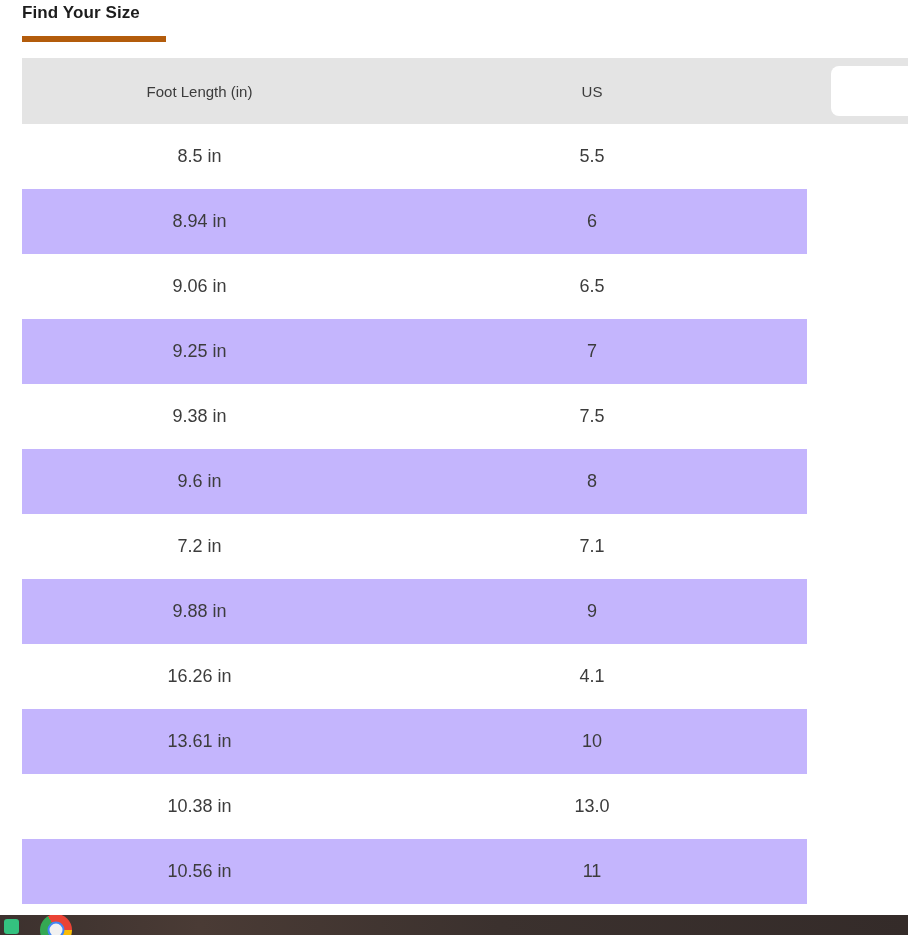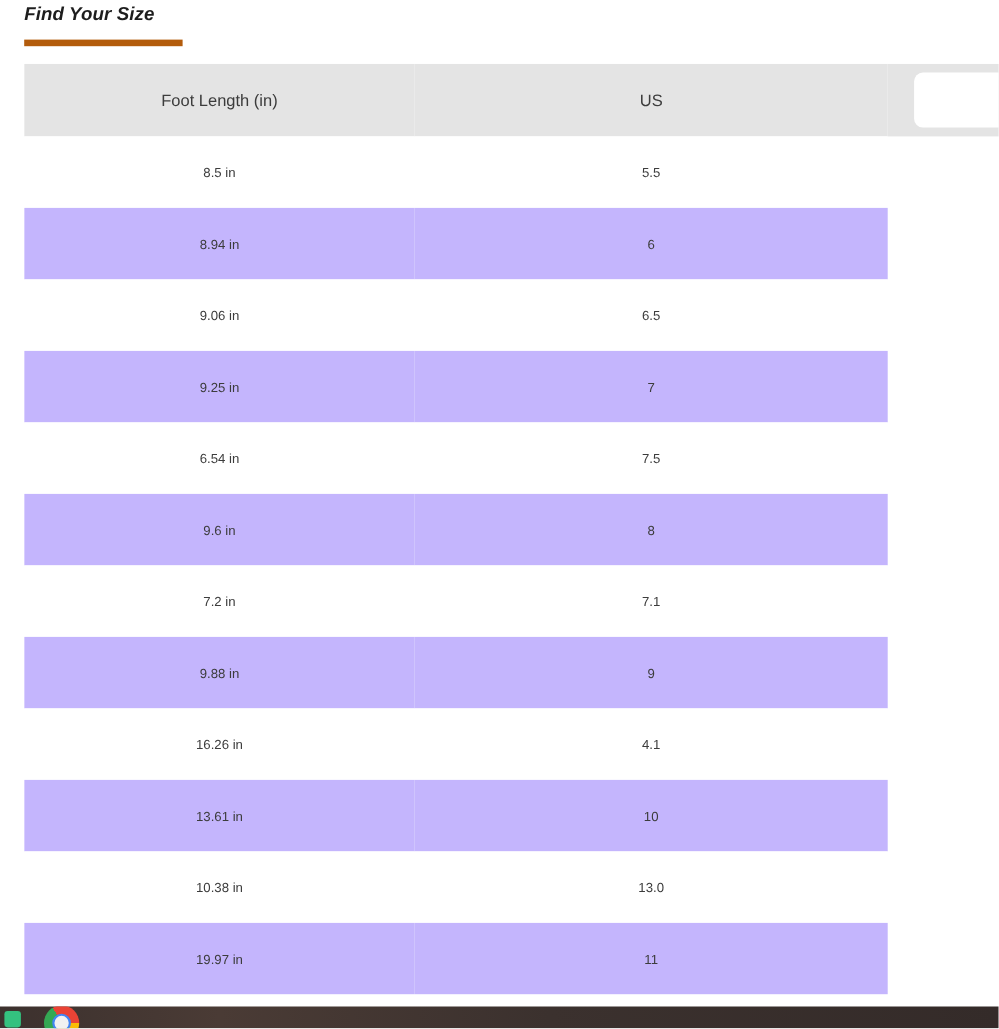--- a/index.html
+++ b/index.html
@@ -19,21 +19,20 @@
     background: #ffffff;
     overflow: hidden;
   }
 
   
   .section-head {
     position: absolute;
     left: 22px;
     top: 2px;
     width: 600px;
-    font-style: italic;
   }
 
   .section-title {
     font-size: 17px;
     font-weight: 700;
     color: #1d1d1d;
     letter-spacing: 0.1px;
     line-height: 22px;
     white-space: nowrap;
   }
@@ -88,21 +87,21 @@
     border-radius: 8px;
     line-height: 50px;
     text-align: center;
     font-size: 15px;
     color: #3c3c3c;
     overflow: hidden;
   }
 
   .size-table tbody td {
     height: 65px;
-    font-size: 12px;
+    font-size: 18px;
     font-weight: 400;
     color: #3c3c3c;
     text-align: center;
     vertical-align: middle;
     padding: 0;
     background: #ffffff;
   }
 
   .size-table tbody tr.striped td {
     background: #c4b5fd;
@@ -207,21 +206,21 @@
             <td>9.06 in</td>
             <td>6.5</td>
             <td class="cell-eu"></td>
           </tr>
           <tr class="striped">
             <td>9.25 in</td>
             <td>7</td>
             <td class="cell-eu"></td>
           </tr>
           <tr>
-            <td>6.54 in</td>
+            <td>9.38 in</td>
             <td>7.5</td>
             <td class="cell-eu"></td>
           </tr>
           <tr class="striped">
             <td>9.6 in</td>
             <td>8</td>
             <td class="cell-eu"></td>
           </tr>
           <tr>
             <td>7.2 in</td>
@@ -242,21 +241,21 @@
             <td>13.61 in</td>
             <td>10</td>
             <td class="cell-eu"></td>
           </tr>
           <tr>
             <td>10.38 in</td>
             <td>13.0</td>
             <td class="cell-eu"></td>
           </tr>
           <tr class="striped">
-            <td>19.97 in</td>
+            <td>10.56 in</td>
             <td>11</td>
             <td class="cell-eu"></td>
           </tr>
         </tbody>
     </table>
   </div>
 
   <div class="taskbar">
     <div class="tb-icon tb-green"></div>
     <div class="tb-icon tb-chrome"></div>

